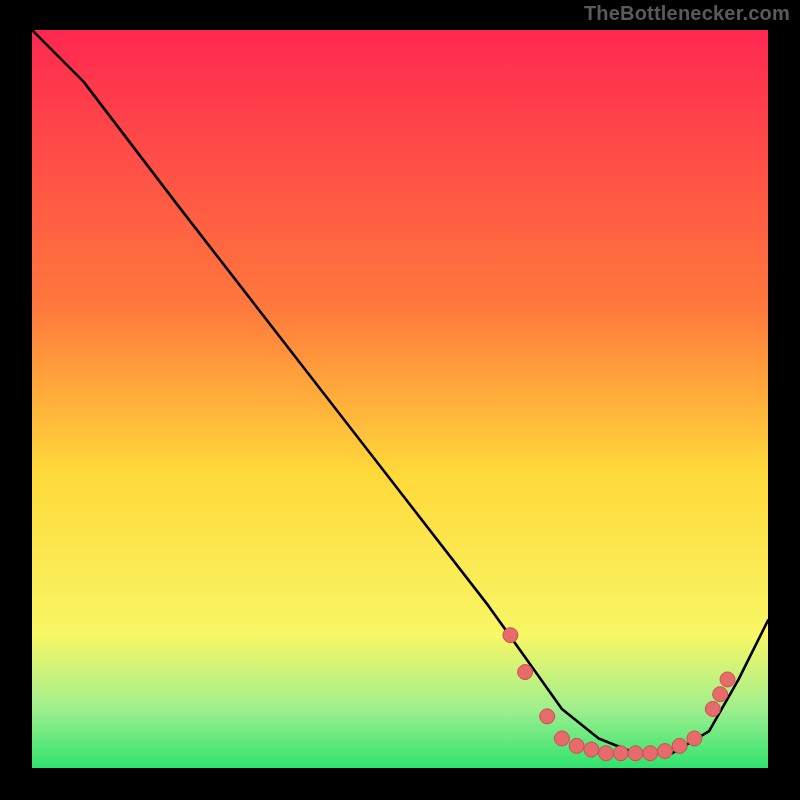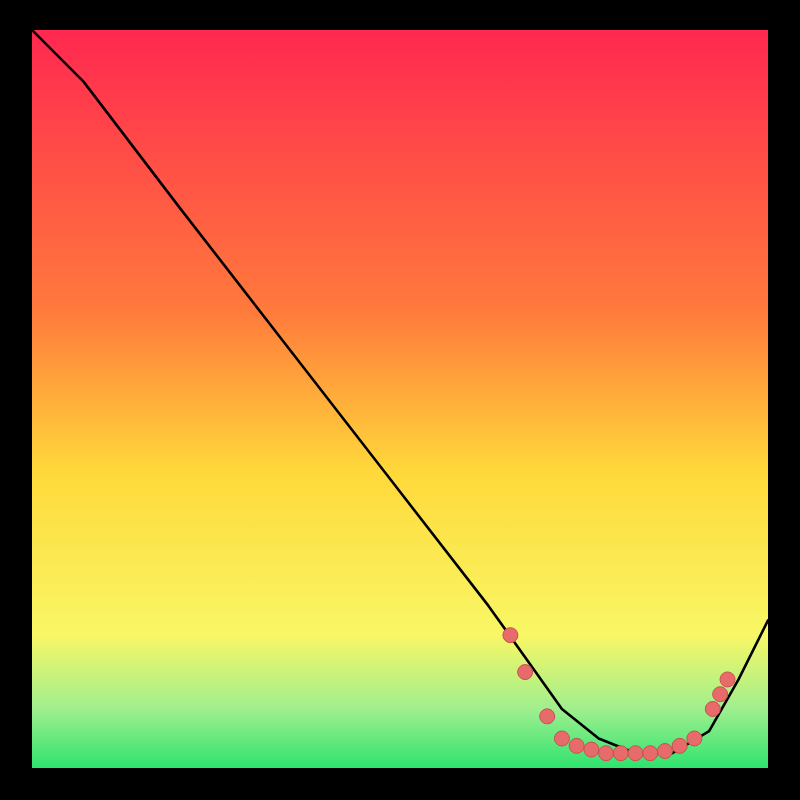--- a/index.html
+++ b/index.html
@@ -38,20 +38,21 @@
   .plot-area svg {
     display: block;
     width: 100%;
     height: 100%;
   }
 </style>
 </head>
 <body>
 
 <div class="frame">
+  <div class="watermark">TheBottlenecker.com</div>
 
   <div class="plot-area">
     <svg id="chart-svg" viewBox="0 0 736 738" preserveAspectRatio="none">
       <defs>
         <linearGradient id="bg-grad" x1="0" y1="0" x2="0" y2="1">
             <stop offset="0%" stop-color="#ff2850"></stop>
             <stop offset="38%" stop-color="#ff7a3c"></stop>
             <stop offset="60%" stop-color="#ffd93a"></stop>
             <stop offset="82%" stop-color="#f8f766"></stop>
             <stop offset="92%" stop-color="#9fef8e"></stop>

